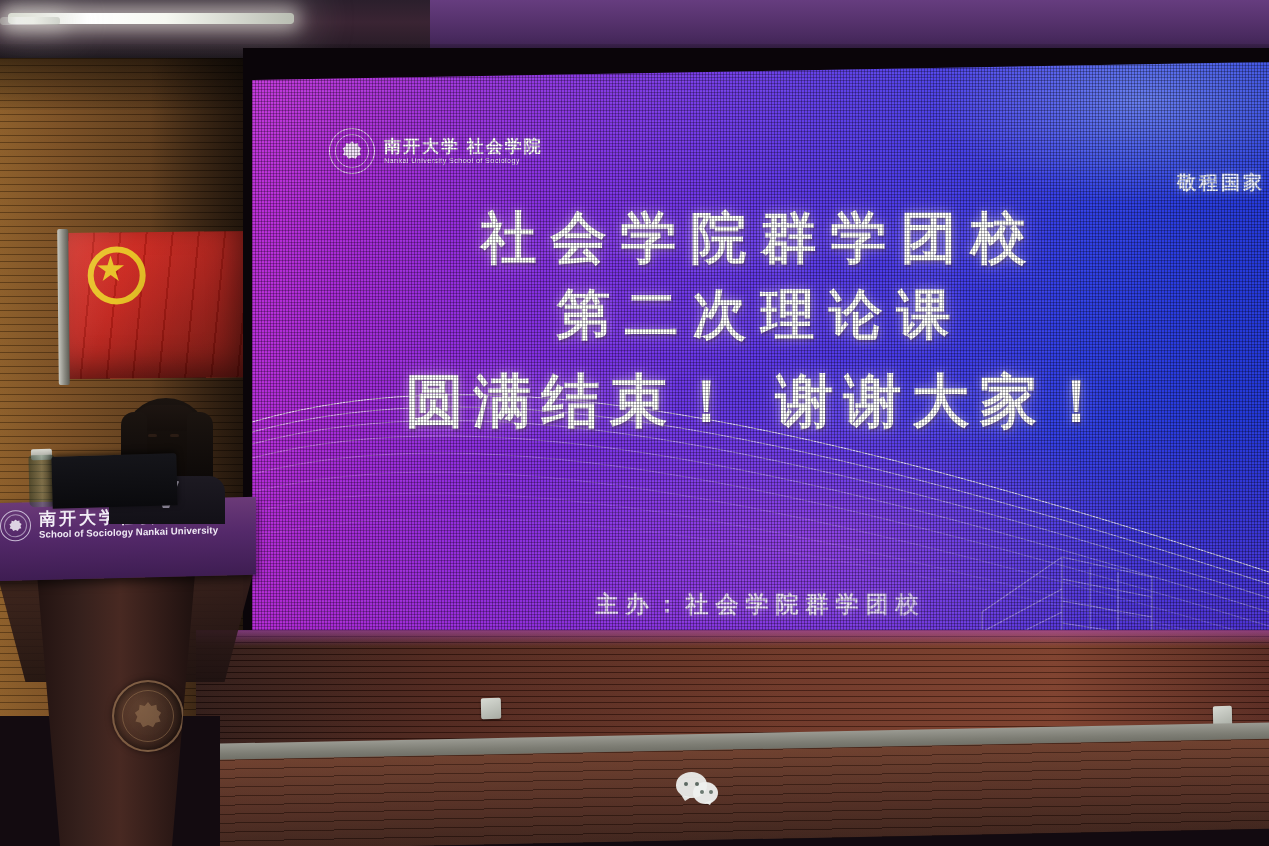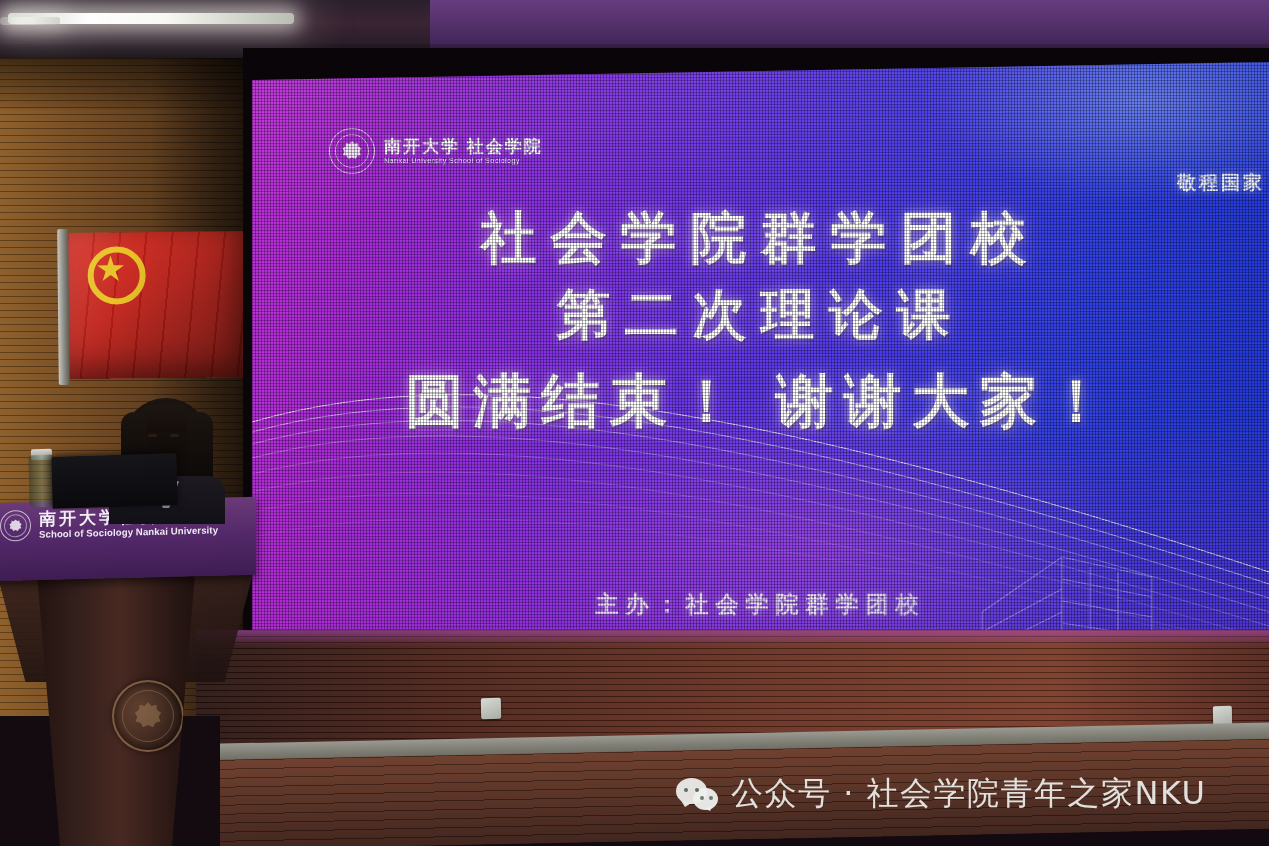--- a/index.html
+++ b/index.html
@@ -314,16 +314,15 @@
 
   <div class="wm">
     <div class="wc-icon">
       <div class="wc-b1"></div>
       <div class="wc-b2"></div>
       <div class="wc-d" style="left:8px;top:10px;"></div>
       <div class="wc-d" style="left:19px;top:10px;"></div>
       <div class="wc-d" style="left:24px;top:18px;background:#6d7a72;"></div>
       <div class="wc-d" style="left:33px;top:18px;background:#6d7a72;"></div>
     </div>
-    <div class="wm-tx">公众号 · 社会学院青年之家NKU</div>
   </div>
 
 </div>
 
 </body></html>

